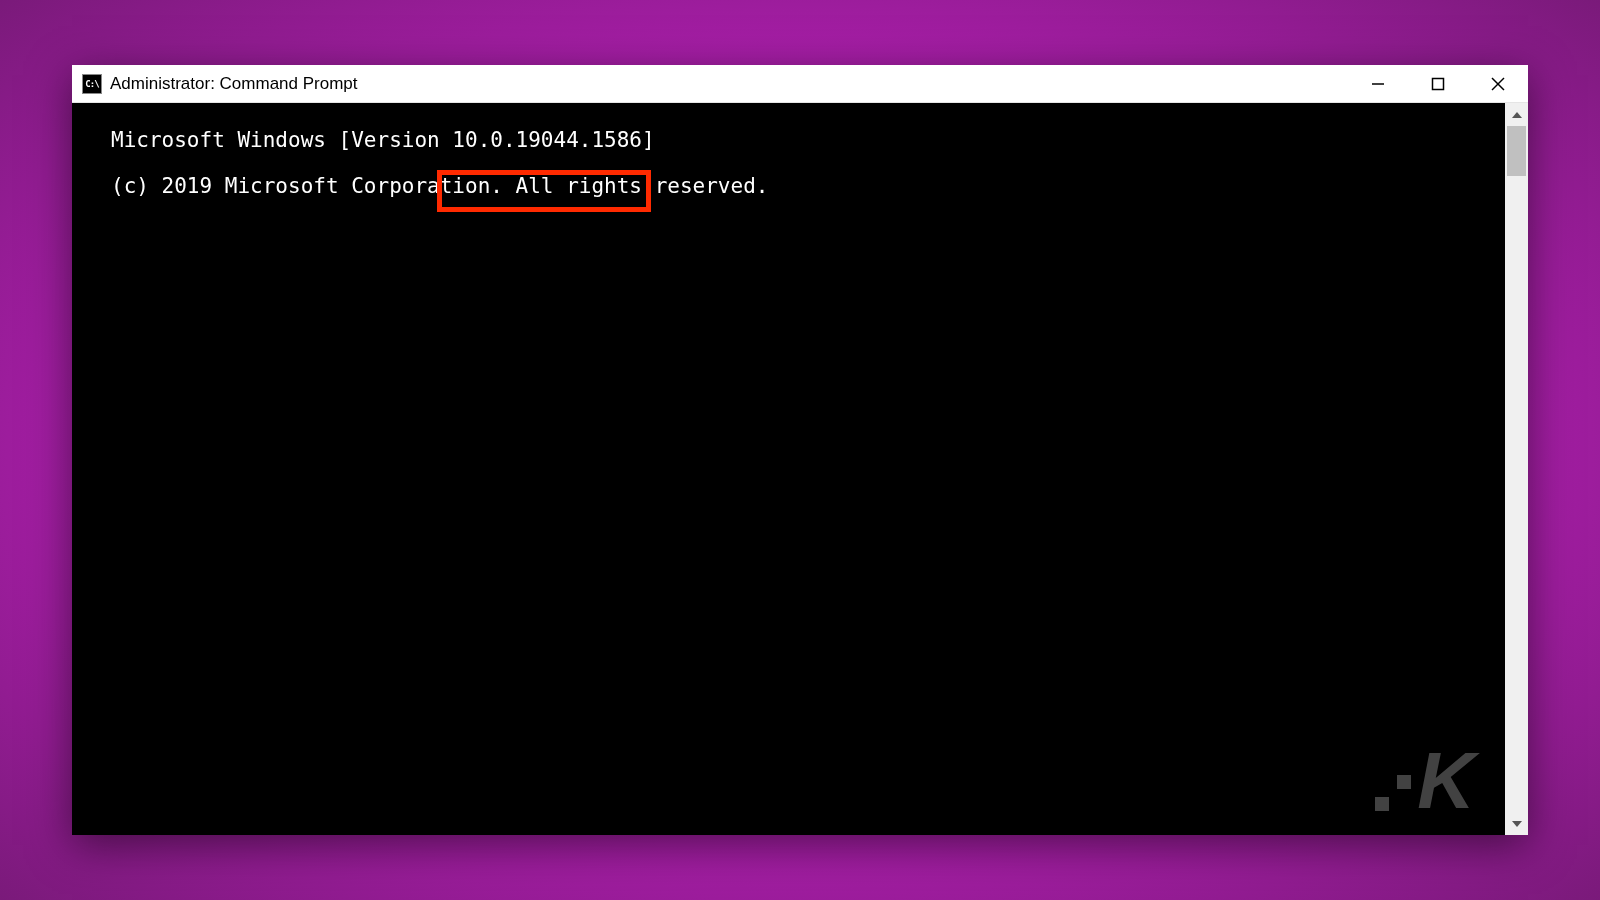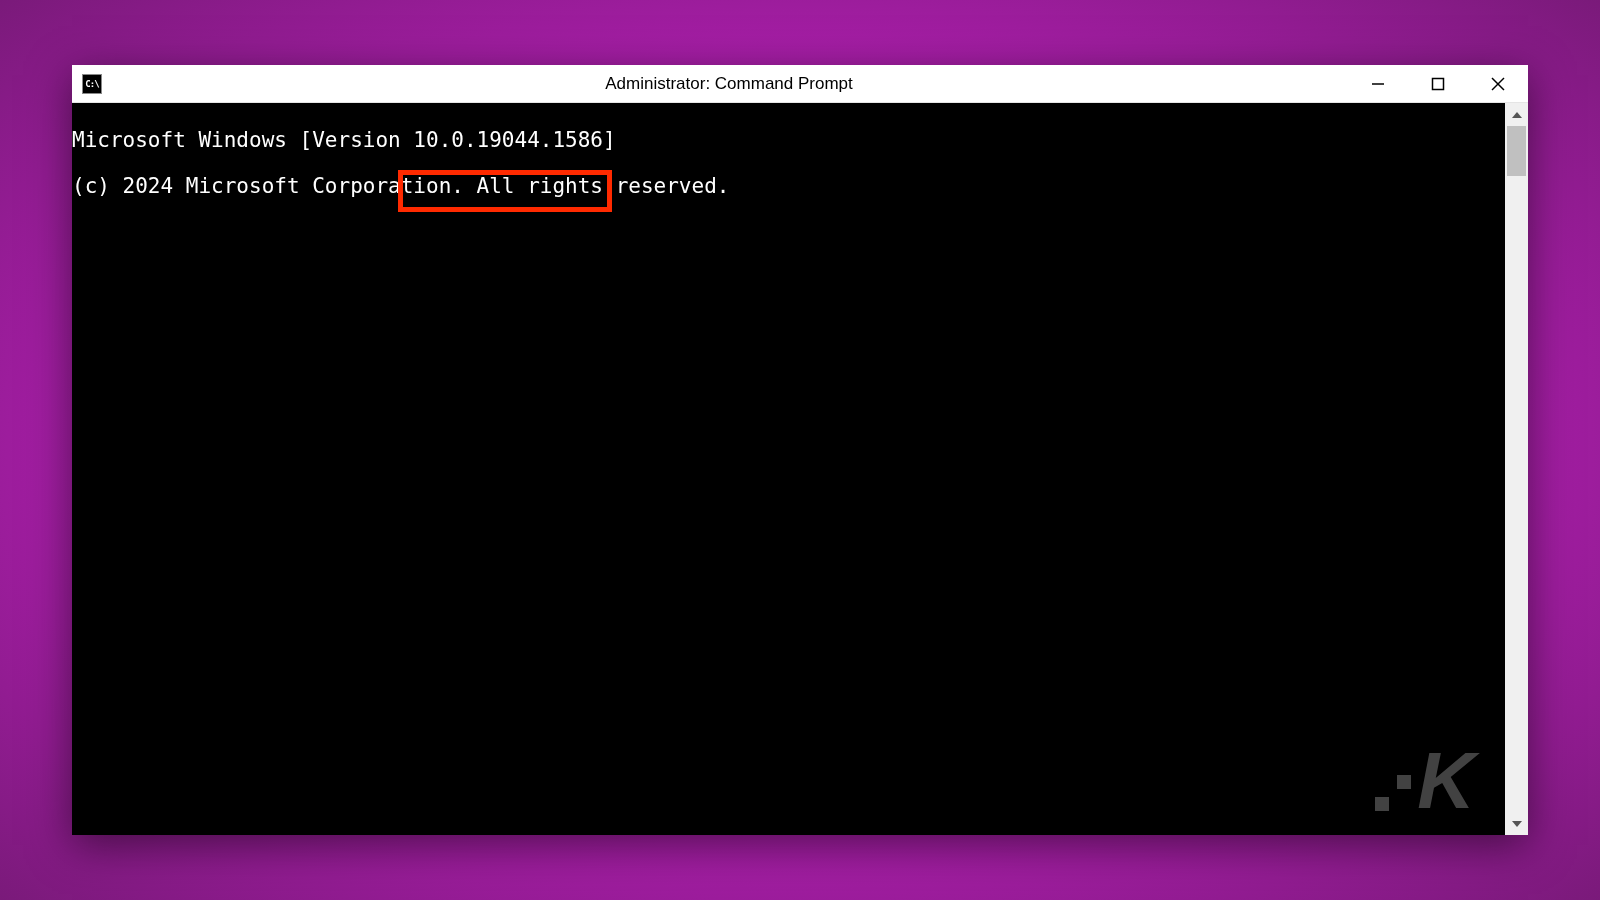--- a/index.html
+++ b/index.html
@@ -43,21 +43,20 @@
       color: #fff;
       font-weight: bold;
       letter-spacing: -1px;
       border: 1px solid #888;
     }
     .title-text {
       font-family: "Segoe UI", sans-serif;
       font-size: 17px;
       color: #000;
       flex: 1;
-      text-align: center;
     }
     .win-controls {
       display: flex;
       height: 100%;
     }
     .win-btn {
       width: 60px;
       height: 100%;
       display: flex;
       align-items: center;
@@ -74,20 +73,21 @@
     .terminal {
       flex: 1;
       background: #000;
       color: #fff;
       font-family: "NSimSun", "SimSun", "Consolas", monospace;
       font-size: 21px;
       line-height: 1.1;
       padding: 3px 4px 0 0;
       white-space: pre;
       position: relative;
+      margin-left: 39px;
     }
     .terminal-line {
       display: block;
     }
     .highlight-box {
       position: absolute;
       border: 5px solid #ff2a00;
       background: transparent;
       pointer-events: none;
     }
@@ -172,21 +172,21 @@
             <line x1="2" y1="2" x2="14" y2="14" stroke="#000" stroke-width="1.5"></line>
             <line x1="14" y1="2" x2="2" y2="14" stroke="#000" stroke-width="1.5"></line>
           </svg>
       </div>
     </div>
   </div>
 
   <div class="terminal-wrapper">
     <div class="terminal">
 <span class="terminal-line">Microsoft Windows [Version 10.0.19044.1586]</span>
-<span class="terminal-line">(c) 2024 Microsoft Corporation. All rights reserved.</span>
+<span class="terminal-line">(c) 2019 Microsoft Corporation. All rights reserved.</span>
 <span class="terminal-line"></span>
       <div class="highlight-box" style="left: 326px; top: 67px; width: 214px; height: 42px;"></div>
       <div class="watermark">
         <div class="dots">
           <div class="dot blank"></div><div class="dot"></div>
           <div class="dot"></div><div class="dot blank"></div>
         </div>
         <span>K</span>
       </div>
     </div>

